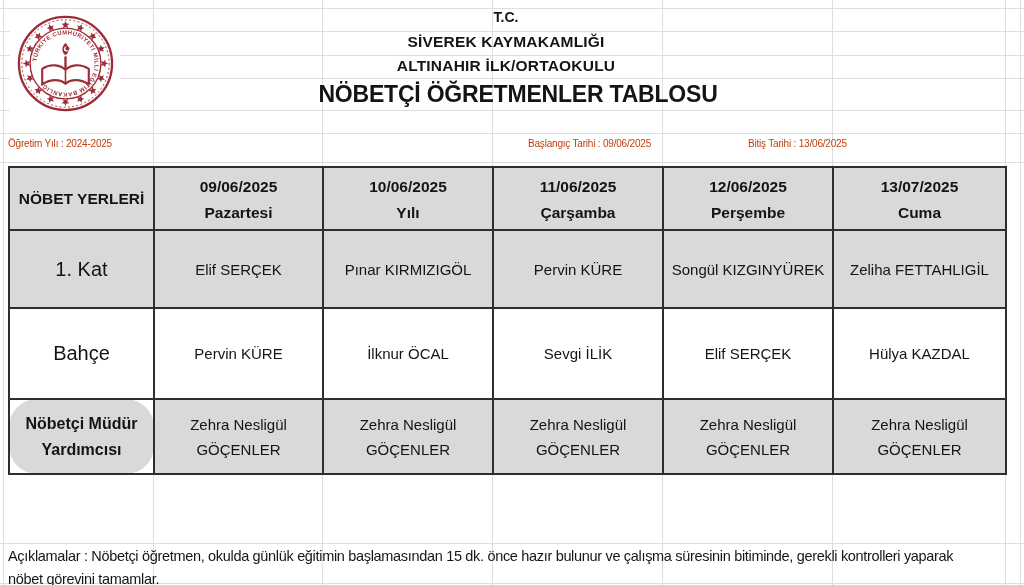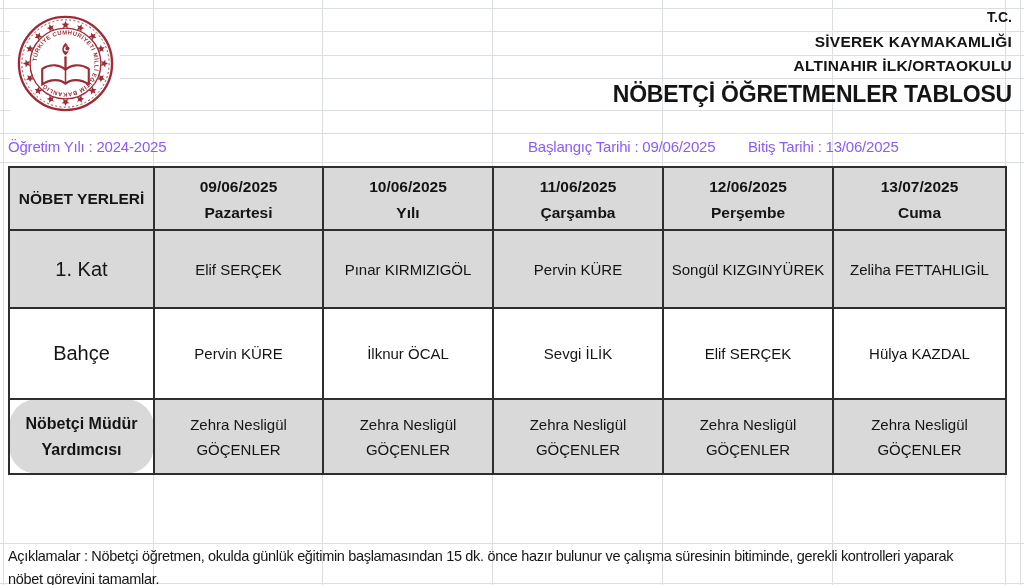--- a/index.html
+++ b/index.html
@@ -8,28 +8,28 @@
 
   
   .vline{position:absolute;top:0;bottom:0;width:1px;background:#dcdfe2;}
   .hline{position:absolute;left:0;right:0;height:1px;background:#dcdfe2;}
 
   
   .logo-box{position:absolute;left:10px;top:9px;width:110px;height:108px;background:#ffffff;}
   .logo-box svg{position:absolute;left:7px;top:5px;}
 
   
-  .titles{position:absolute;left:0;width:1012px;text-align:right;color:#141414;}
+  .titles{position:absolute;left:0;width:1012px;text-align:center;color:#141414;}
   .t-tc{top:9px;font-size:14px;font-weight:700;}
   .t-auth{top:33px;font-size:15.5px;font-weight:700;letter-spacing:.2px;}
   .t-school{top:57px;font-size:15.5px;font-weight:700;letter-spacing:.2px;}
-  .t-main{top:81px;font-size:23px;font-weight:700;letter-spacing:-.2px;}
-
-  
-  .info{position:absolute;top:138px;font-size:15px;color:#8b5cf6;letter-spacing:-.2px;white-space:nowrap;text-align:center;}
+  .t-main{top:81px;font-size:23px;font-weight:700;letter-spacing:-.2px;padding-left:12px;}
+
+  
+  .info{position:absolute;top:138px;font-size:10px;color:#c2410c;letter-spacing:-.2px;white-space:nowrap;text-align:center;}
   .info-year{left:8px;}
   .info-start{left:528px;}
   .info-end{left:748px;}
 
   
   table.duty{position:absolute;left:8px;top:166px;width:997px;border-collapse:collapse;table-layout:fixed;}
   table.duty th, table.duty td{border:2px solid #2e2e2e;text-align:center;vertical-align:middle;color:#141414;padding:0;}
   table.duty thead tr{height:63px;}
   table.duty thead th{background:#d9d9d9;}
   .hdate{font-size:15.5px;font-weight:700;line-height:20px;padding-top:2px;}

